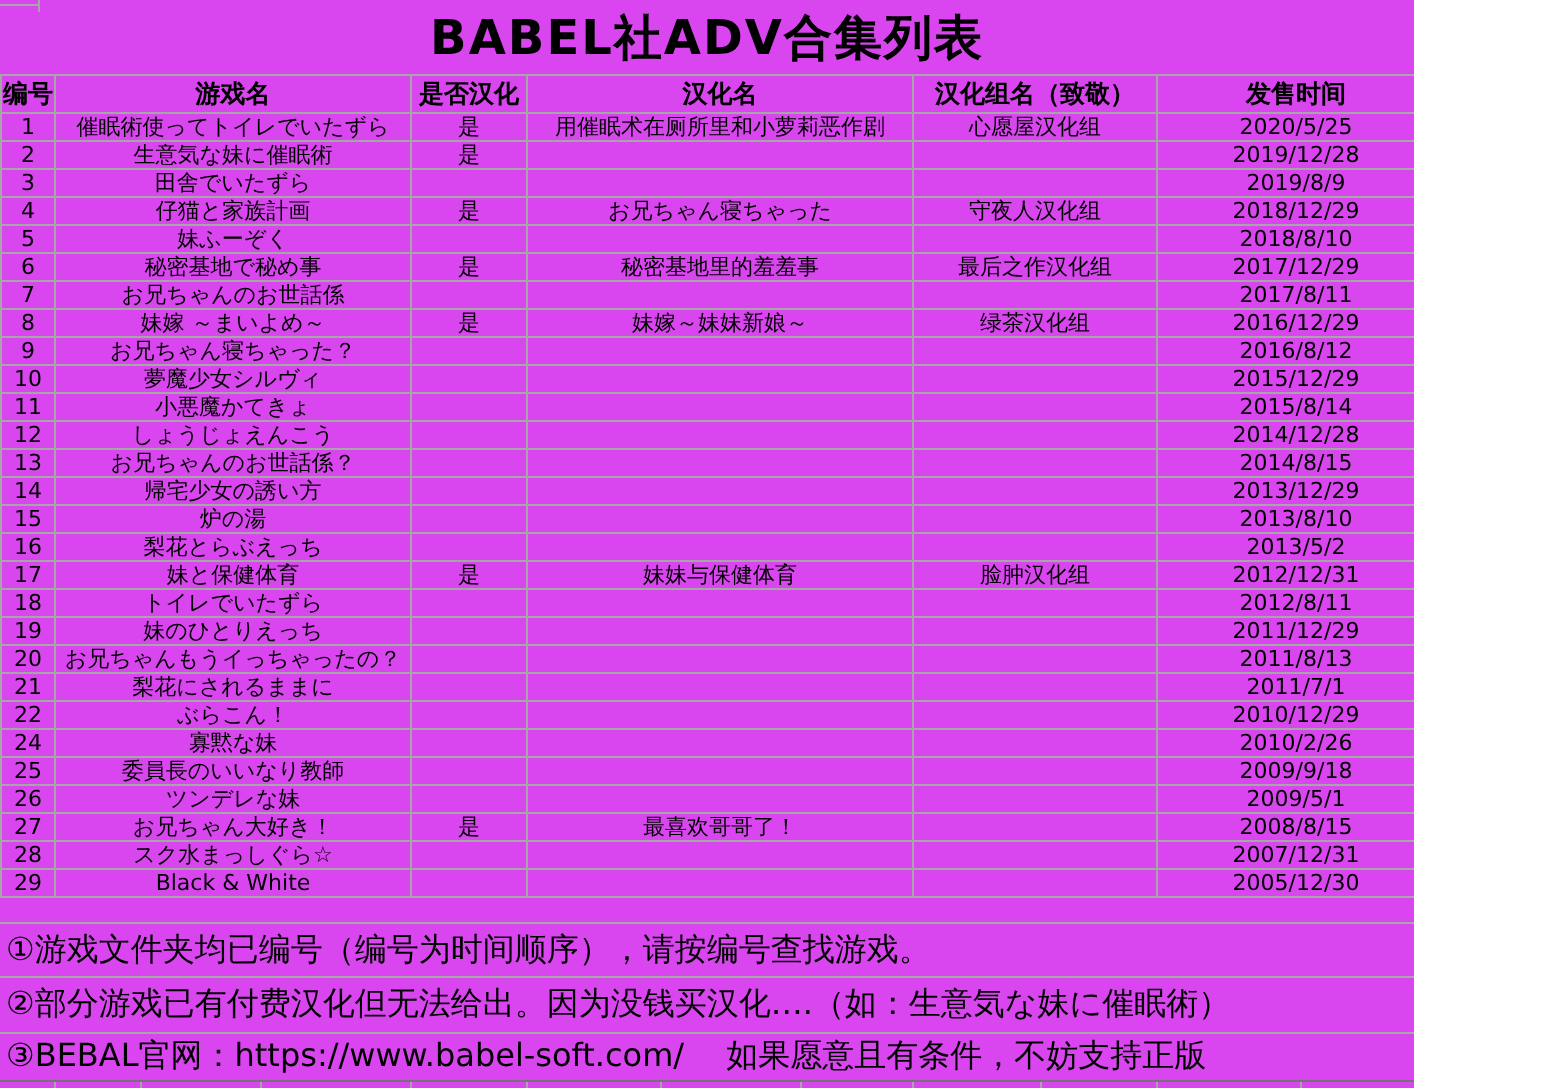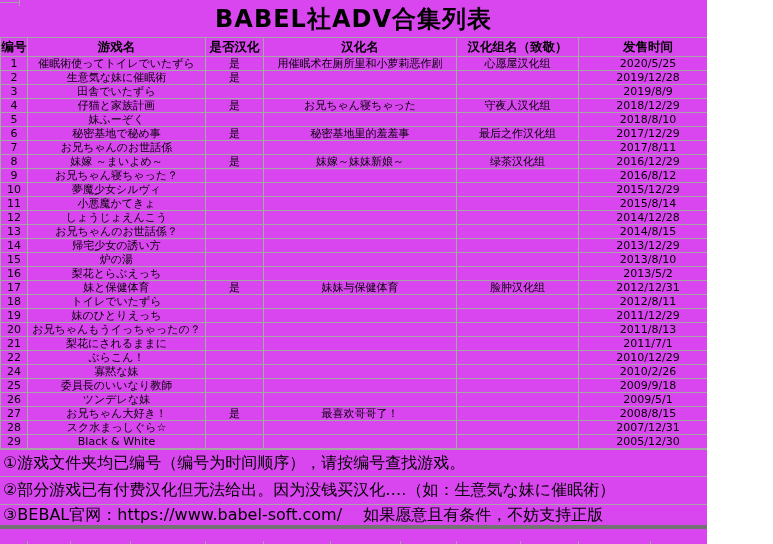--- a/index.html
+++ b/index.html
@@ -43,23 +43,23 @@
   }
   .notes{width:773px;}
   .note-row{
     border-top:1px solid #a6a6a6;
     display:flex;align-items:center;
     padding-left:3px;
     font-size:16px;
     white-space:nowrap;overflow:hidden;
     box-sizing:border-box;
   }
-  .note-row:nth-child(1){height:27px;}
+  .note-row:nth-child(1){height:27px;margin-top:12px;}
   .note-row:nth-child(2){height:28px;}
-  .note-row:nth-child(3){height:25px;border-bottom:4px solid #737373;}
+  .note-row:nth-child(3){height:25px;border-bottom:1px solid #737373;}
   .bottom-tick{
     position:absolute;bottom:0;width:1px;height:3px;background:#a6a6a6;
   }
 </style>
 </head>
 <body>
 
 <div class="sheet">
   <div class="grid-remnant-h"></div>
   <div class="grid-remnant-v"></div>

